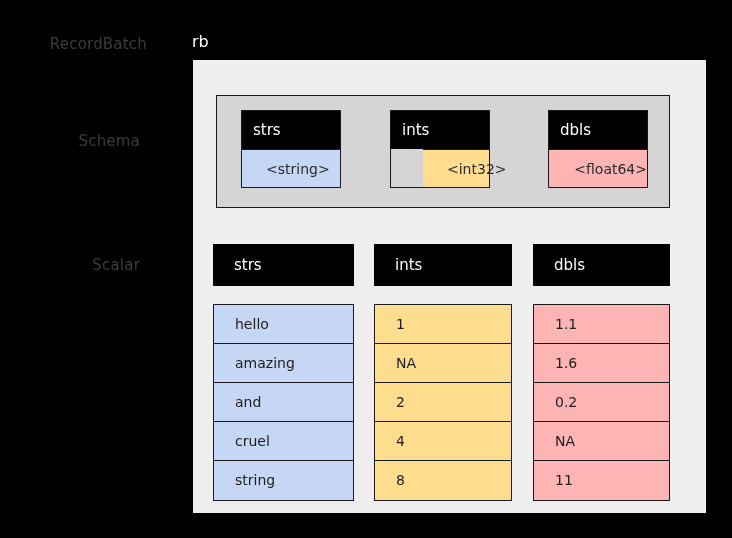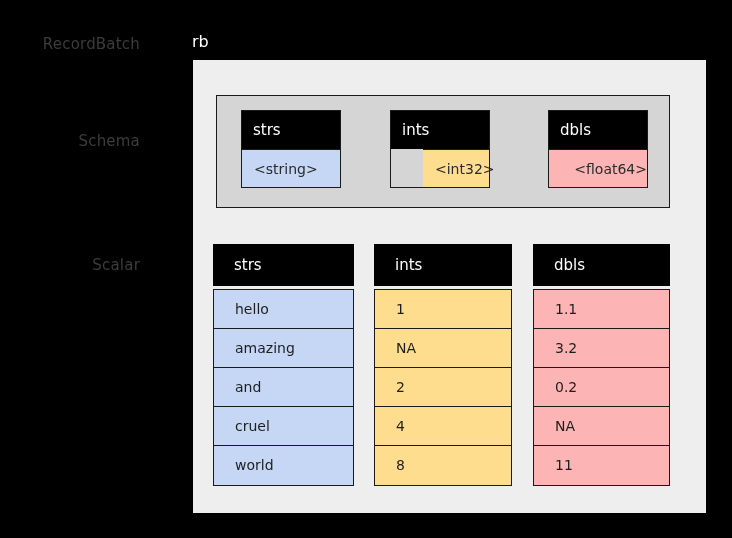--- a/index.html
+++ b/index.html
@@ -86,21 +86,21 @@
     height: 38px;
     line-height: 38px;
     padding-left: 11px;
     box-sizing: border-box;
   }
   .field .ftype {
     font-size: 14px;
     color: #2b2b2b;
     height: 38px;
     line-height: 38px;
-    padding-left: 12px;
+    padding-left: 24px;
     box-sizing: border-box;
     border-top: 1px solid #1a1a1a;
   }
   #field-strs { left: 241px; }
   #field-ints { left: 390px; }
   #field-dbls { left: 548px; }
   .t-str  { background: #c5d7f5; }
   .t-int  { background: #ffdd8f; margin-left: 32px; }
   .t-dbl  { background: #fcb4b4; text-align: right; }
 
@@ -120,21 +120,21 @@
     font-size: 15px;
     height: 42px;
     line-height: 42px;
     padding-left: 21px;
     box-sizing: border-box;
   }
   .cells {
     border: 1px solid #1a1a1a;
     border-top: none;
     box-sizing: border-box;
-    margin-top: 3px;
+    margin-top: 18px;
     border-top: 1px solid #1a1a1a;
   }
   .cell {
     height: 39px;
     line-height: 39px;
     font-size: 14px;
     color: #1e1e1e;
     padding-left: 21px;
     box-sizing: border-box;
     border-bottom: 1px solid #1a1a1a;
@@ -142,21 +142,21 @@
   .cell:last-child { border-bottom: none; }
   .c-str { background: #c5d7f5; }
   .c-int { background: #ffdd8f; }
   .c-dbl { background: #fcb4b4; }
 </style>
 </head>
 <body>
 
 <div id="stage">
 
-  <div class="side-label" style="left:0px; top:35px; width:140px;">RecordBatch</div>
+  <div class="side-label" style="left:0px; top:35px; width:140px;padding-left:7px;">RecordBatch</div>
 
   <div class="side-label" style="left:0px; top:132px; width:140px;">Schema</div>
 
   <div class="side-label" style="left:0px; top:256px; width:140px;">Scalar</div>
 
 
   <div class="arrow" style="left:163px; top:152px; width:52px;"></div>
 
   <div class="arrow" style="left:163px; top:264px; width:49px;"></div>
 
@@ -183,39 +183,39 @@
     <div class="ftype t-dbl">&lt;float64&gt;</div>
   </div>
 
   <div class="column" id="col-strs">
     <div class="col-head">strs</div>
     <div class="cells">
       <div class="cell c-str">hello</div>
       <div class="cell c-str">amazing</div>
       <div class="cell c-str">and</div>
       <div class="cell c-str">cruel</div>
-      <div class="cell c-str">world</div>
+      <div class="cell c-str">string</div>
     </div>
   </div>
 
   <div class="column" id="col-ints">
     <div class="col-head">ints</div>
     <div class="cells">
       <div class="cell c-int">1</div>
       <div class="cell c-int">NA</div>
       <div class="cell c-int">2</div>
       <div class="cell c-int">4</div>
       <div class="cell c-int">8</div>
     </div>
   </div>
 
   <div class="column" id="col-dbls">
     <div class="col-head">dbls</div>
     <div class="cells">
       <div class="cell c-dbl">1.1</div>
-      <div class="cell c-dbl">3.2</div>
+      <div class="cell c-dbl">1.6</div>
       <div class="cell c-dbl">0.2</div>
       <div class="cell c-dbl">NA</div>
       <div class="cell c-dbl">11</div>
     </div>
   </div>
 
 </div>
 
 </body></html>

